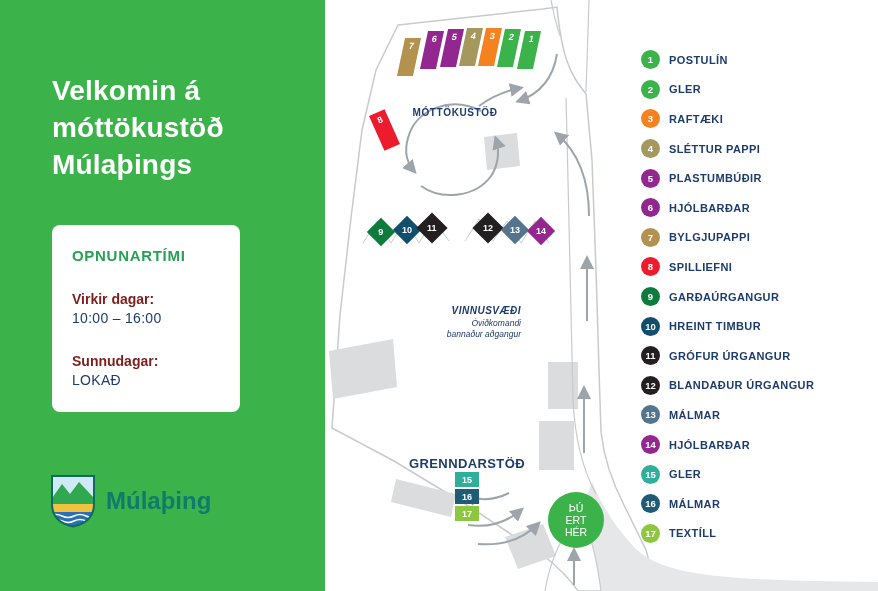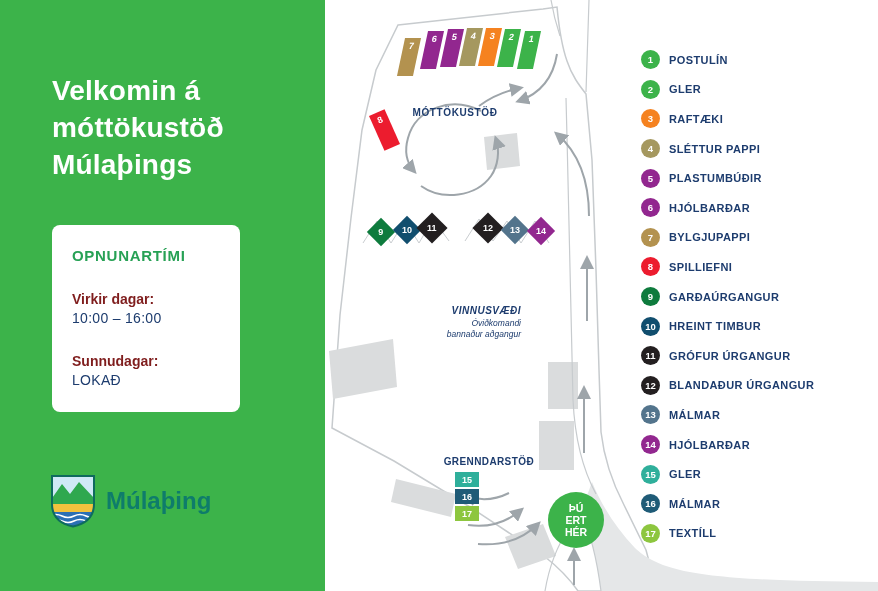--- a/index.html
+++ b/index.html
@@ -28,24 +28,24 @@
   .marker.tilt { transform: rotate(-24deg); align-items: flex-start; }
   .marker.tilt > span { margin-top: 3px; }
   .marker.diamond { transform: rotate(45deg); }
   .marker.diamond > span { transform: rotate(-45deg); }
 
   .map-label { position: absolute; color: #1D3C6E; font-weight: bold; text-align: center; z-index: 3; }
   .reception { left: 385px; top: 107px; width: 140px; font-size: 10px; letter-spacing: 0.6px; }
   .work-area { position: absolute; left: 379px; top: 305px; width: 142px; text-align: right; z-index: 3; color: #1D3C6E; font-style: italic; }
   .wa-title { font-size: 10px; font-weight: bold; letter-spacing: 0.5px; }
   .wa-note  { font-size: 8.5px; margin-top: 2px; white-space: pre-line; line-height: 1.3; }
-  .grennd { left: 400px; top: 456px; width: 134px; font-size: 10px; letter-spacing: 0.4px; text-align: right; }
+  .grennd { left: 400px; top: 456px; width: 134px; font-size: 13px; letter-spacing: 0.4px; }
   .yah { position: absolute; left: 548px; top: 492px; width: 56px; height: 56px; border-radius: 50%;
          background: #3CB34A; color: #fff; display: flex; align-items: center; justify-content: center;
-         text-align: center; font-size: 10.5px; font-weight: bold; line-height: 1.15;
+         text-align: center; font-size: 10.5px; font-weight: normal; line-height: 1.15;
          white-space: pre-line; z-index: 4; }
 
   
   .legend { position: absolute; left: 641px; top: 45px; z-index: 5; }
   .legend-row { display: flex; align-items: center; height: 29.6px; }
   .legend-dot { width: 19px; height: 19px; border-radius: 50%; flex: 0 0 19px; color: #fff;
                 font-size: 9.5px; font-weight: bold; display: flex; align-items: center; justify-content: center; }
   .legend-label { margin-left: 9px; font-size: 11px; font-weight: bold; color: #1D3C6E;
                   letter-spacing: 0.4px; white-space: nowrap; }
 </style>

